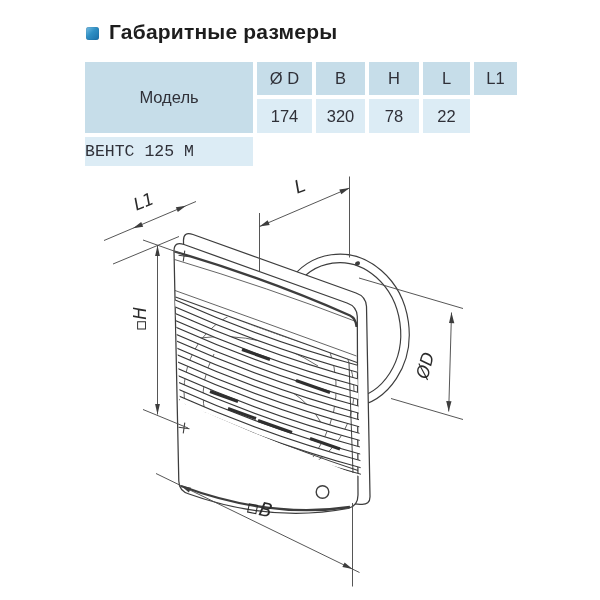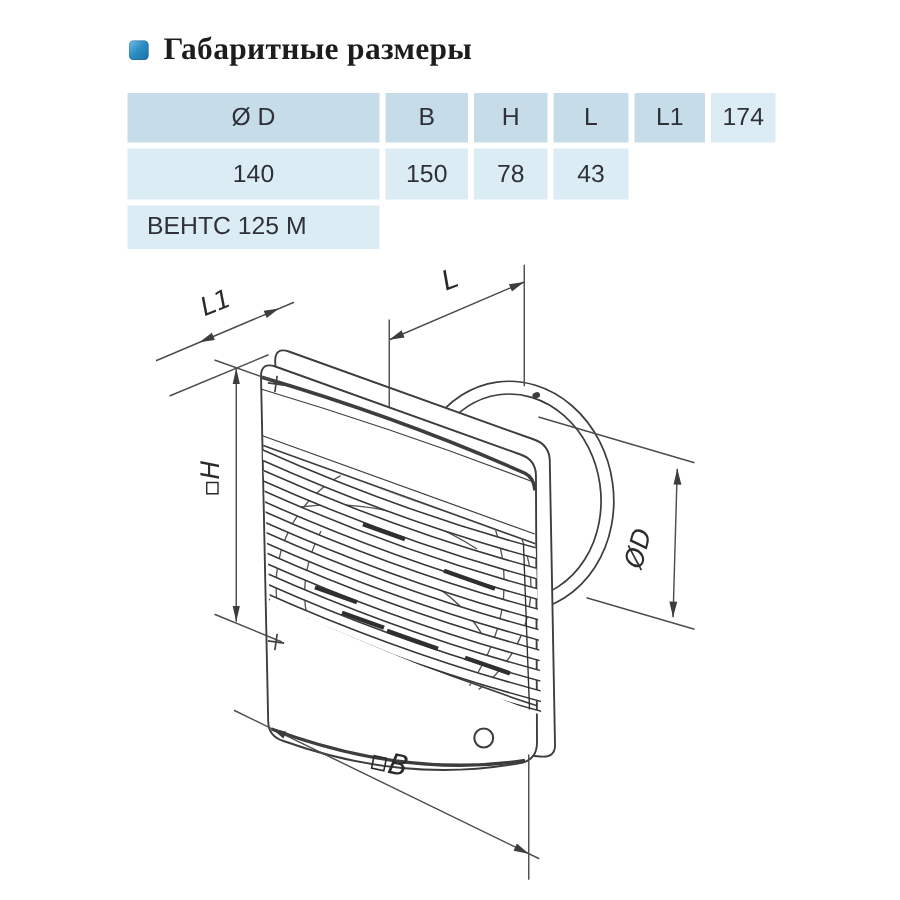--- a/index.html
+++ b/index.html
@@ -1,59 +1,59 @@
 <!DOCTYPE html>
 <html><head>
 <meta charset="utf-8">
 <style>
   html,body{margin:0;padding:0;background:#fff;}
   .stage{position:relative;width:600px;height:600px;background:#fff;overflow:hidden;
          font-family:"Liberation Sans",sans-serif;}
-  .title-row{position:absolute;left:86px;top:20px;display:flex;align-items:center;gap:10px;font-family:Liberation Serif, serif;}
+  .title-row{position:absolute;left:86px;top:20px;display:flex;align-items:center;gap:10px;}
   .title-icon{width:13px;height:13px;border-radius:3px;margin-top:2px;
               background:linear-gradient(135deg,#7cc0e4 0%,#2e8fc4 45%,#1a6ea8 100%);
               box-shadow:inset 0 0 1px #0f4f7c;}
   .title-row h1{margin:0;font-size:21px;font-weight:700;color:#1d1d1d;letter-spacing:.2px;}
 
   .dim-table{position:absolute;left:85px;top:62px;display:grid;
              grid-template-columns:168px 55px 49px 50px 47px 43px;
              grid-template-rows:33px 34px 29px;gap:4px;}
   .cell{display:flex;align-items:center;justify-content:center;
         font-size:16.5px;color:#2f3038;}
   .hdr{background:#c6dde9;}
   .val{background:#dcecf5;}
   .model-hdr{grid-column:1;grid-row:1/3;}
   .sizes-hdr{grid-column:2/7;grid-row:1;}
-  .model-val{grid-column:1;grid-row:3;justify-content:flex-start;padding-left:13px;}
+  .model-val{grid-column:1;grid-row:3;justify-content:flex-start;font-family:Liberation Mono, monospace;}
 
   svg text{font-family:"DejaVu Sans",sans-serif;font-style:italic;fill:#2b2b2b;}
   .drawing{position:absolute;left:0;top:0;}
 </style>
 </head>
 <body>
 
 <div class="stage">
 
   <div class="title-row">
     <span class="title-icon"></span>
     <h1>Габаритные размеры</h1>
   </div>
 
   <div class="dim-table">
+    <div class="cell hdr model-hdr">Модель</div>
     <div class="cell hdr">Ø D</div>
     <div class="cell hdr">B</div>
     <div class="cell hdr">H</div>
     <div class="cell hdr">L</div>
     <div class="cell hdr">L1</div>
     <div class="cell val model-val">ВЕНТС 125 М</div>
     <div class="cell val">174</div>
-    <div class="cell val">140</div>
-    <div class="cell val">150</div>
+    <div class="cell val">320</div>
     <div class="cell val">78</div>
-    <div class="cell val">43</div>
+    <div class="cell val">22</div>
   </div>
 
   <svg class="drawing" width="600" height="600" viewBox="0 0 600 600">
     <defs>
       <clipPath id="louvclip">
         <path d="M 175,299 L 357,362 L 361,477 L 180,402 Z"></path>
       </clipPath>
     </defs>
 
     <g stroke="#3d3d3d" stroke-width="1.15" fill="none">

